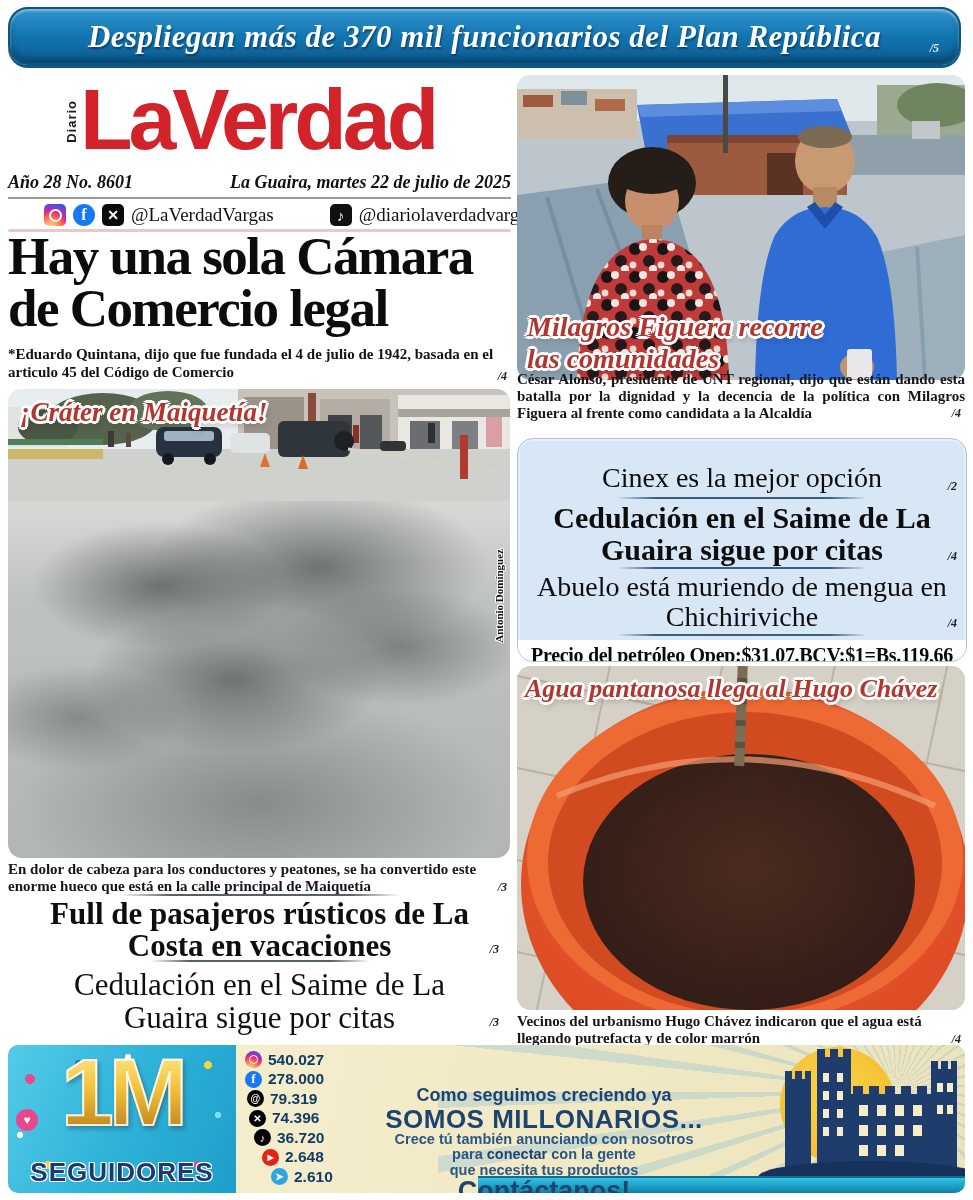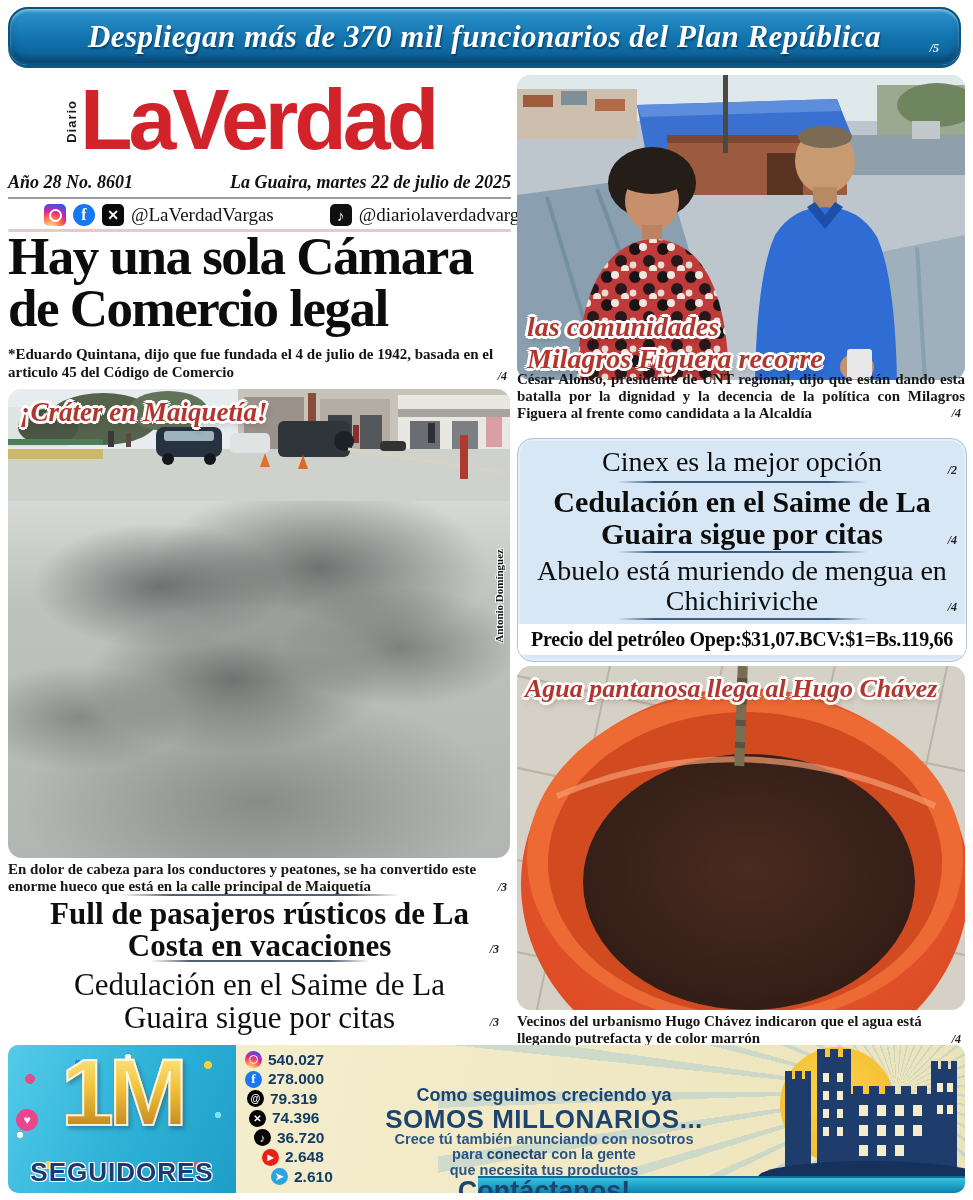--- a/index.html
+++ b/index.html
@@ -80,21 +80,21 @@
   .stack-head .pref{position:absolute;right:12px;bottom:5px;}
 
   
   .photo1{left:517px;top:75px;width:448px;height:305px;background:#bcc6cc;}
   .photo1 .photo-label{left:10px;bottom:6px;font-size:28px;}
   .cap1{left:517px;top:371px;width:448px;height:50px;text-align:justify;}
 
   .hbox{position:absolute;left:517px;top:438px;width:448px;height:222px;border-radius:16px;overflow:hidden;
     background:#d8e7f6;border:1px solid #aec4d6;box-shadow:inset 0 0 0 2px rgba(255,255,255,.35);}
   .box-item{position:relative;text-align:center;color:#0d0d0d;padding:0 18px;}
-  .bi0{font:28px/1.25 "Liberation Serif",serif;padding-top:5px;}
+  .bi0{font:28px/1.25 "Liberation Serif",serif;padding-top:21px;}
   .bi1{font:bold 30px/1.05 "Liberation Serif",serif;padding-top:3px;}
   .bi2{font:28px/1.07 "Liberation Serif",serif;padding-top:3px;}
   .box-item .pref{position:absolute;right:9px;bottom:1px;}
   .box-sep{height:2px;margin:2px auto 0;width:56%;
     background:linear-gradient(90deg,rgba(40,70,100,0),#3c5e80 15%,#3c5e80 85%,rgba(40,70,100,0));}
   .ticker{margin-top:4px;background:#fff;height:31px;display:flex;align-items:center;justify-content:center;
     font:bold 20px "Liberation Serif",serif;color:#0a0a0a;letter-spacing:-.3px;}
 
   .photo2{left:517px;top:666px;width:448px;height:344px;background:#d6d1c6;}
   .photo2 .photo-label{left:8px;top:8px;font-size:26px;white-space:nowrap;}
@@ -289,22 +289,22 @@
       <path d="M60,305 Q62,210 100,178 Q118,164 135,164 Q158,164 176,180 Q210,212 212,305 Z" fill="url(#floral)"></path>
       <ellipse cx="308" cy="86" rx="30" ry="33" fill="#c79a72"></ellipse>
       <ellipse cx="308" cy="62" rx="27" ry="11" fill="#7b6a54"></ellipse>
       <rect x="296" y="112" width="24" height="20" fill="#b78a62"></rect>
       <path d="M238,305 Q240,200 258,160 Q276,132 308,132 Q342,132 360,162 Q378,202 380,305 Z" fill="#2f6cd4"></path>
       <polygon points="290,132 308,154 326,132 318,127 308,140 298,127" fill="#1d4fa8"></polygon>
       <ellipse cx="340" cy="292" rx="17" ry="14" fill="#c2946d"></ellipse>
       <rect x="330" y="274" width="25" height="30" rx="3" fill="#e8e8ea"></rect>
     </svg>
     <div class="photo-label" style="left:10px;bottom:6px;">
+      <div>Milagros Figuera recorre</div>
       <div>las comunidades</div>
-      <div>Milagros Figuera recorre</div>
     </div>
   </div>
   <div class="caption cap1">
     <span>César Alonso, presidente de UNT regional, dijo que están dando esta batalla por la dignidad y la decencia de la política con Milagros Figuera al frente como candidata a la Alcaldía</span>
     <span class="pref">/4</span>
   </div>
 
   <div class="hbox">
     <div class="box-item bi0">
       <span>Cinex es la mejor opción</span>

